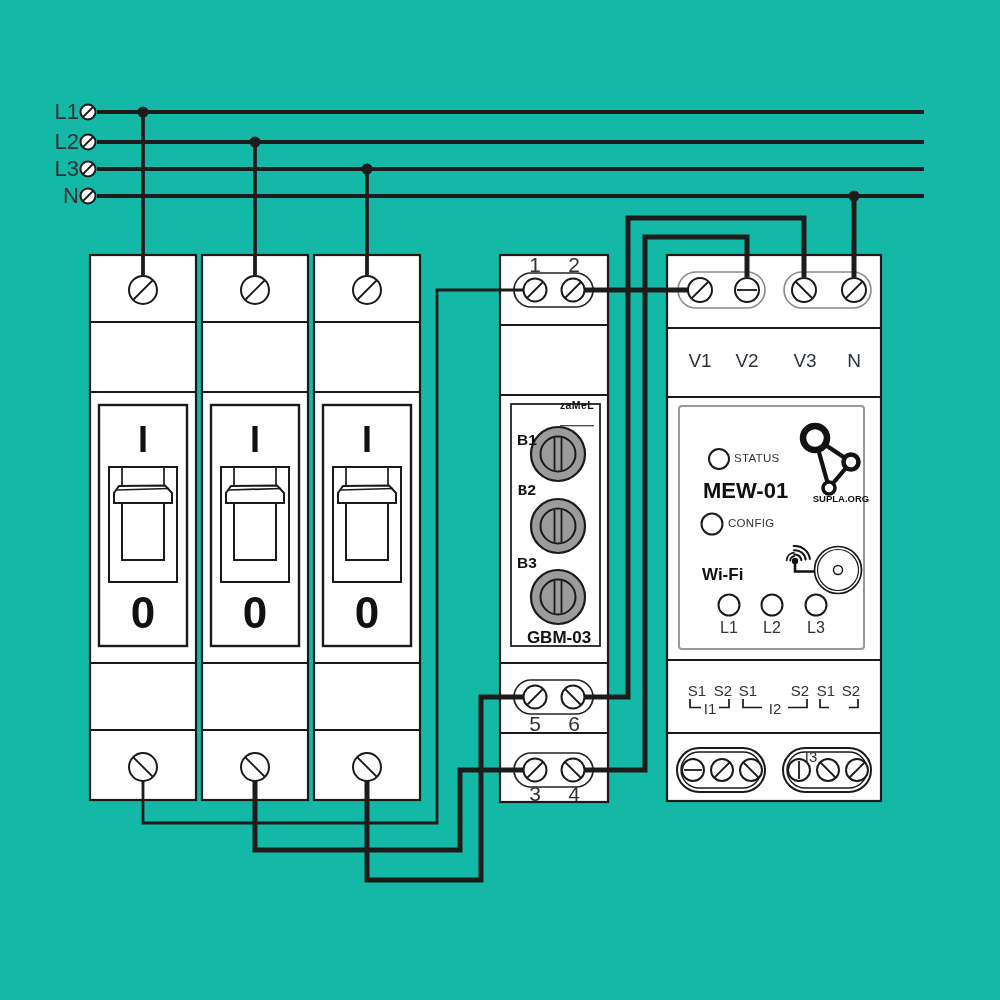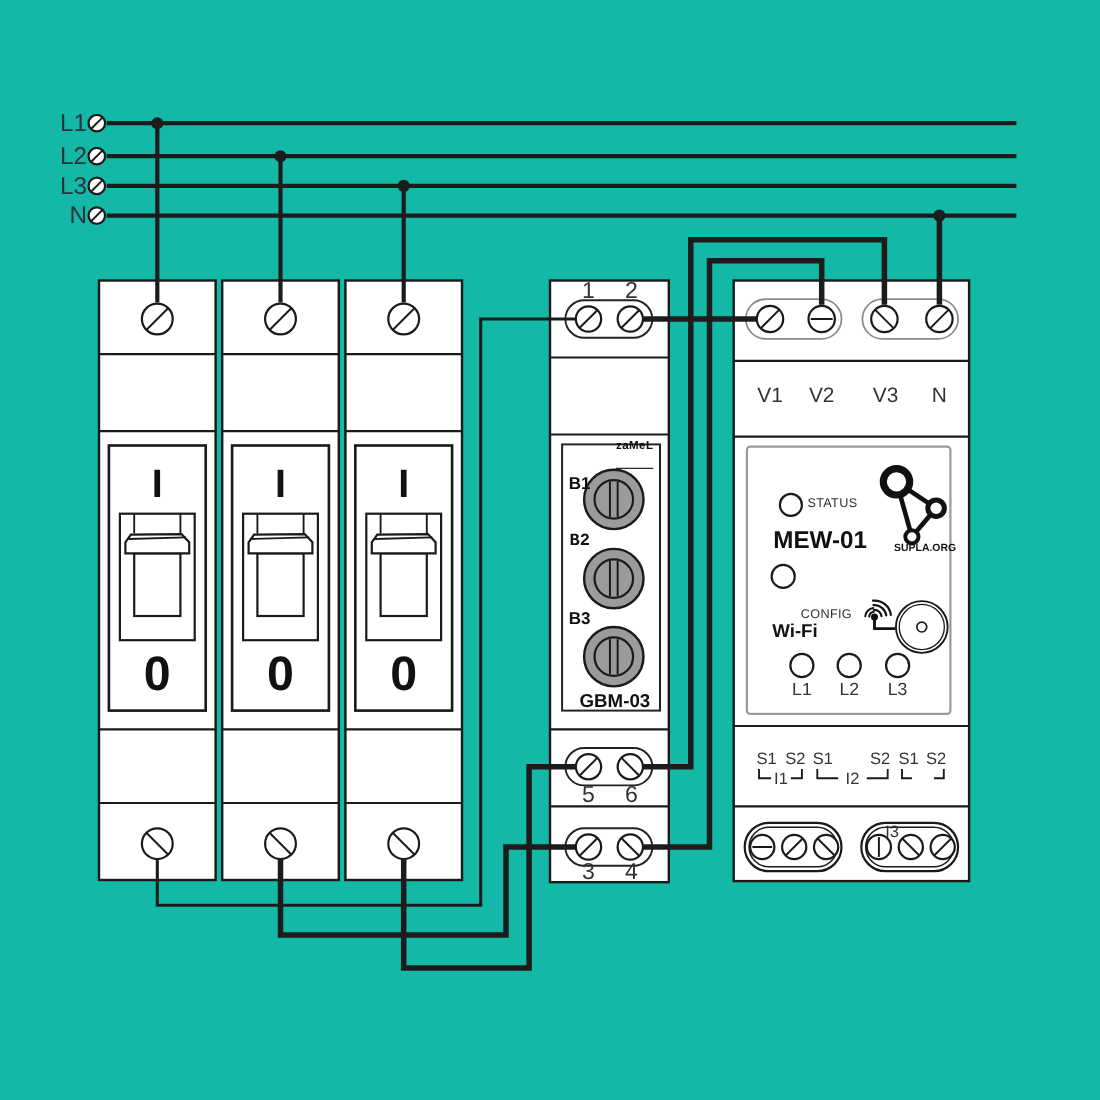--- a/index.html
+++ b/index.html
@@ -254,21 +254,21 @@
 <div class="lbl b f10u" style="left:577px;top:413px;">zaMeL</div>
 <div class="lbl b f17" style="left:559px;top:637px;text-align:center;">GBM-03</div>
 
 <div class="lbl f19" style="left:700px;top:360px;">V1</div>
 <div class="lbl f19" style="left:747px;top:360px;text-align:right;">V2</div>
 <div class="lbl f19" style="left:805px;top:360px;">V3</div>
 <div class="lbl f19" style="left:854px;top:360px;">N</div>
 <div class="lbl lbl-left f11" style="left:734px;top:459px;">STATUS</div>
 <div class="lbl lbl-left b f25" style="left:703px;top:491px;">MEW-01</div>
 <div class="lbl b f9" style="left:829px;top:499px;">SUPLA.ORG</div>
-<div class="lbl lbl-left f11" style="left:728px;top:524px;margin-top:36px;">CONFIG</div>
+<div class="lbl lbl-left f11" style="left:728px;top:524px;">CONFIG</div>
 <div class="lbl lbl-left b f17" style="left:702px;top:574px;">Wi-Fi</div>
 <div class="lbl f16" style="left:729px;top:628px;">L1</div>
 <div class="lbl f16" style="left:772px;top:628px;">L2</div>
 <div class="lbl f16" style="left:816px;top:628px;">L3</div>
 <div class="lbl f15" style="left:697px;top:690px;">S1</div>
 <div class="lbl f15" style="left:723px;top:690px;">S2</div>
 <div class="lbl f15" style="left:748px;top:690px;">S1</div>
 <div class="lbl f15" style="left:800px;top:690px;">S2</div>
 <div class="lbl f15" style="left:826px;top:690px;">S1</div>
 <div class="lbl f15" style="left:851px;top:690px;">S2</div>

